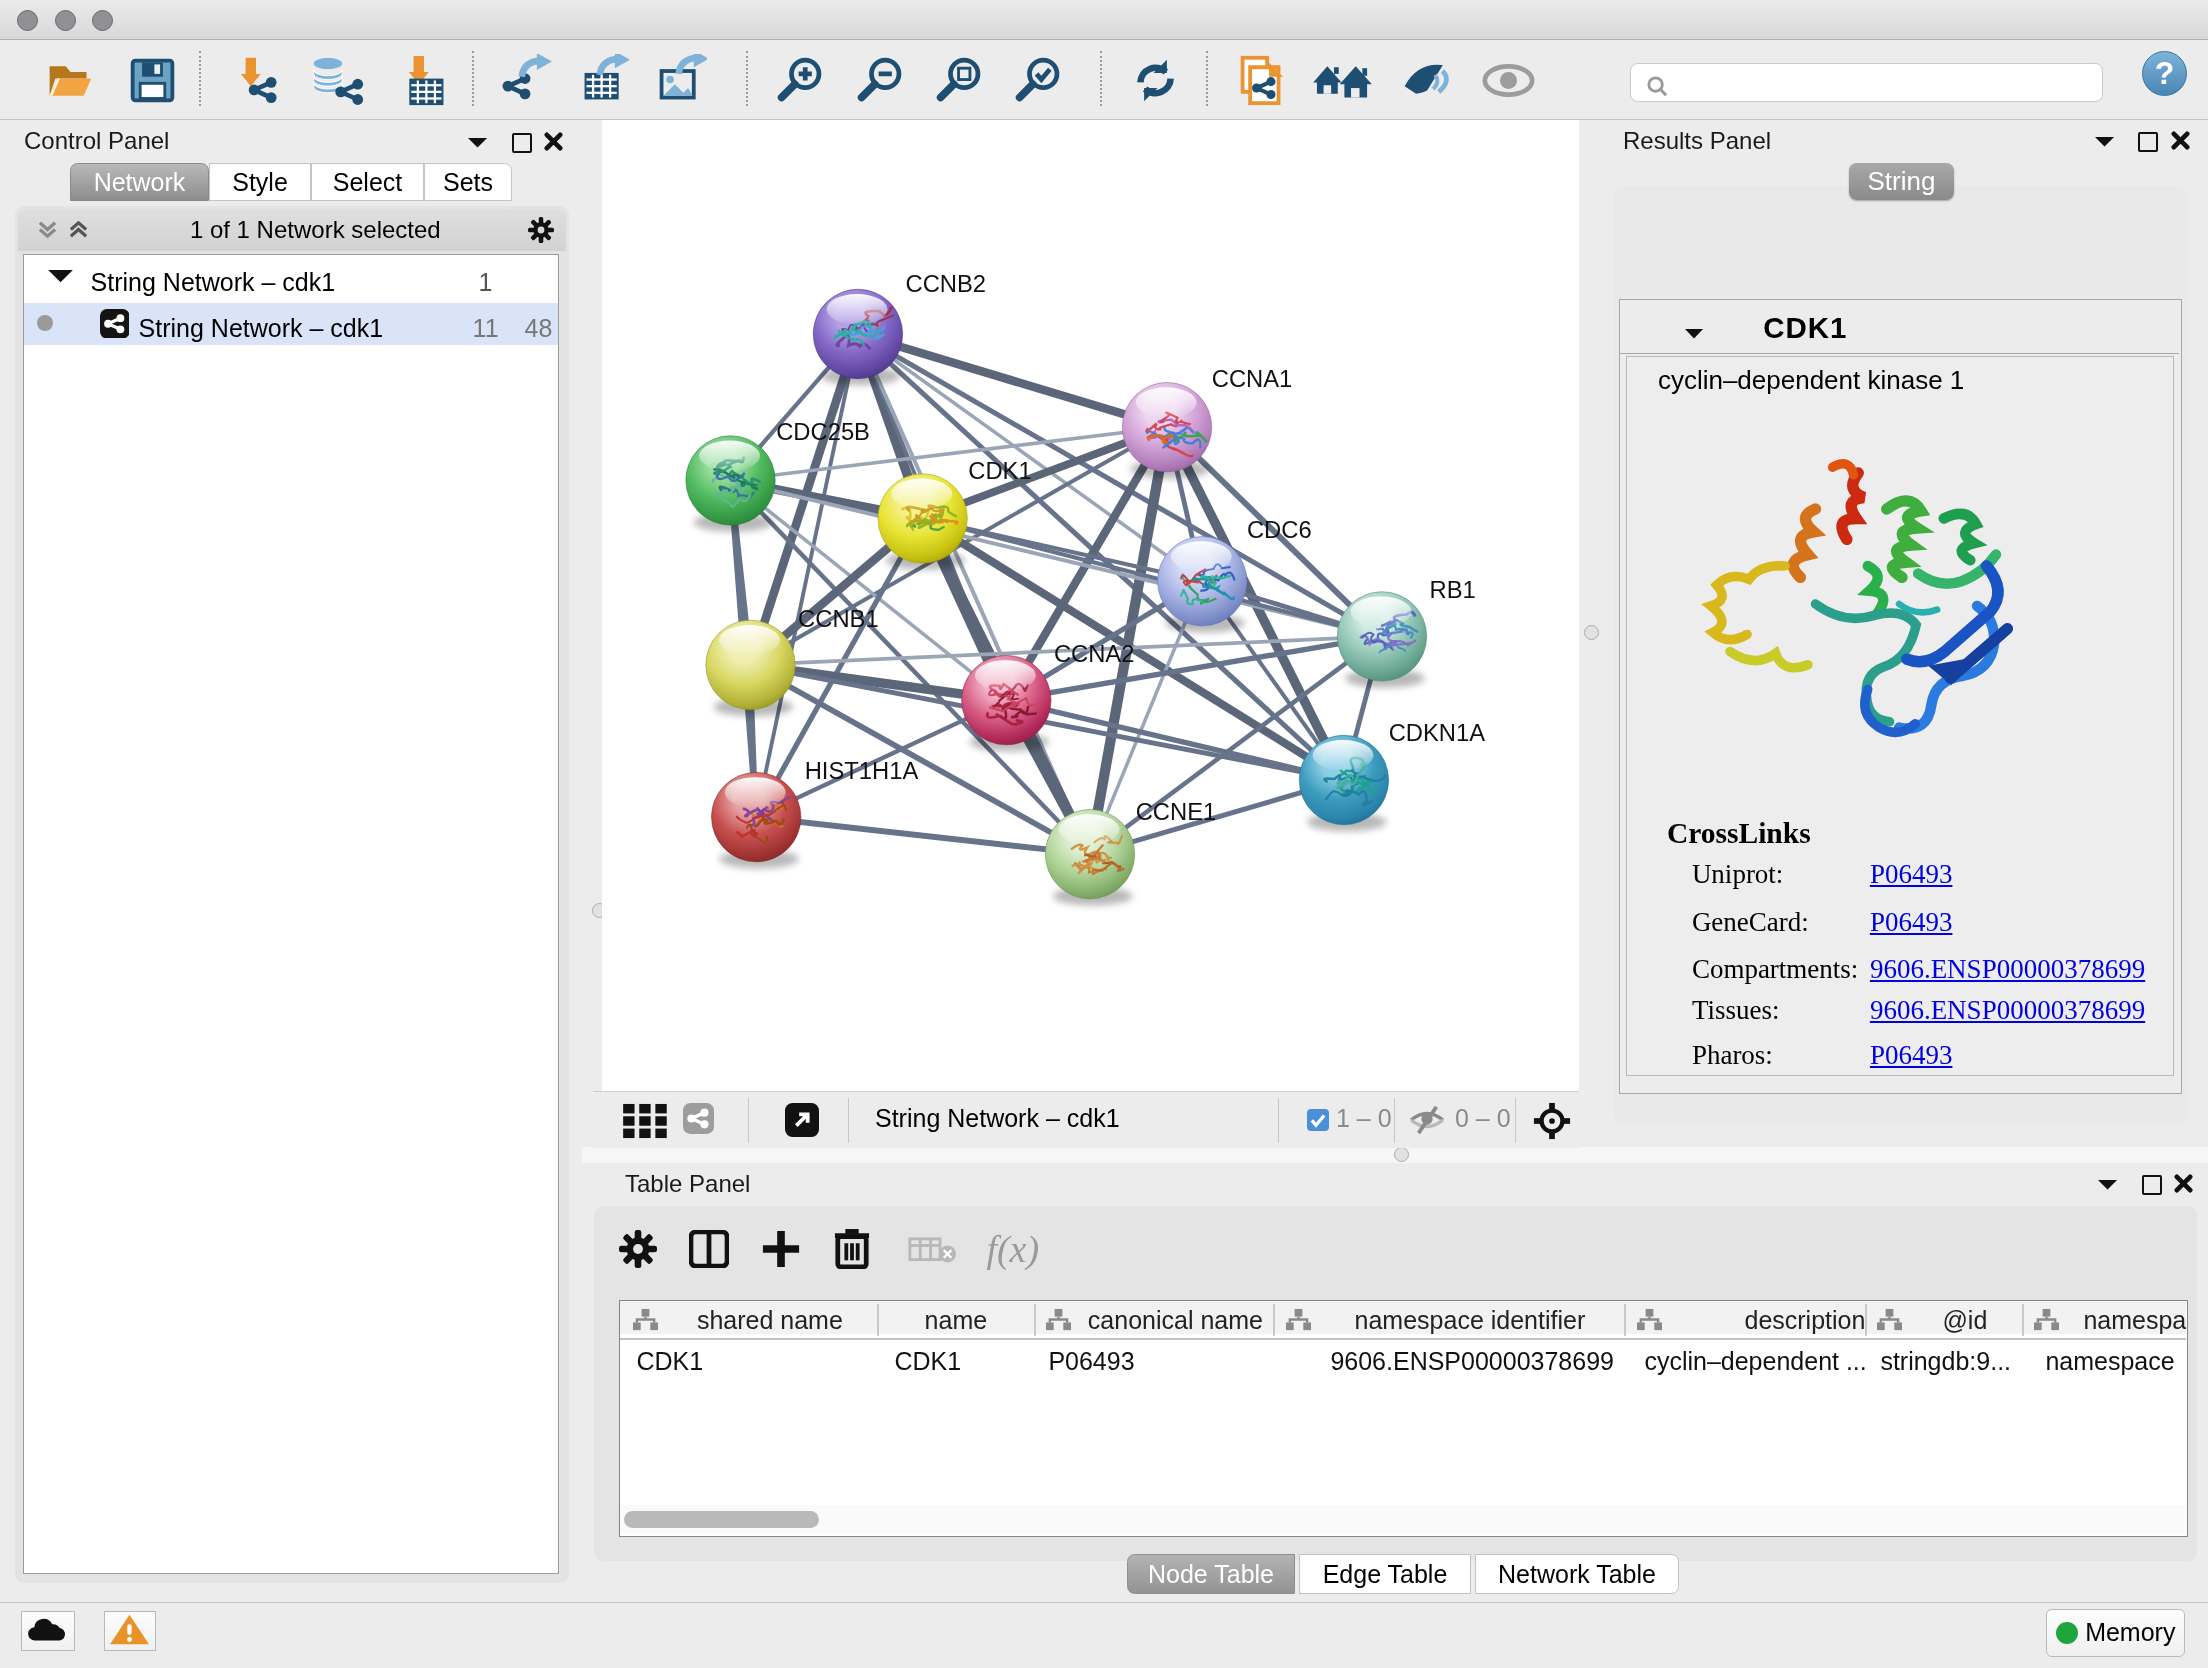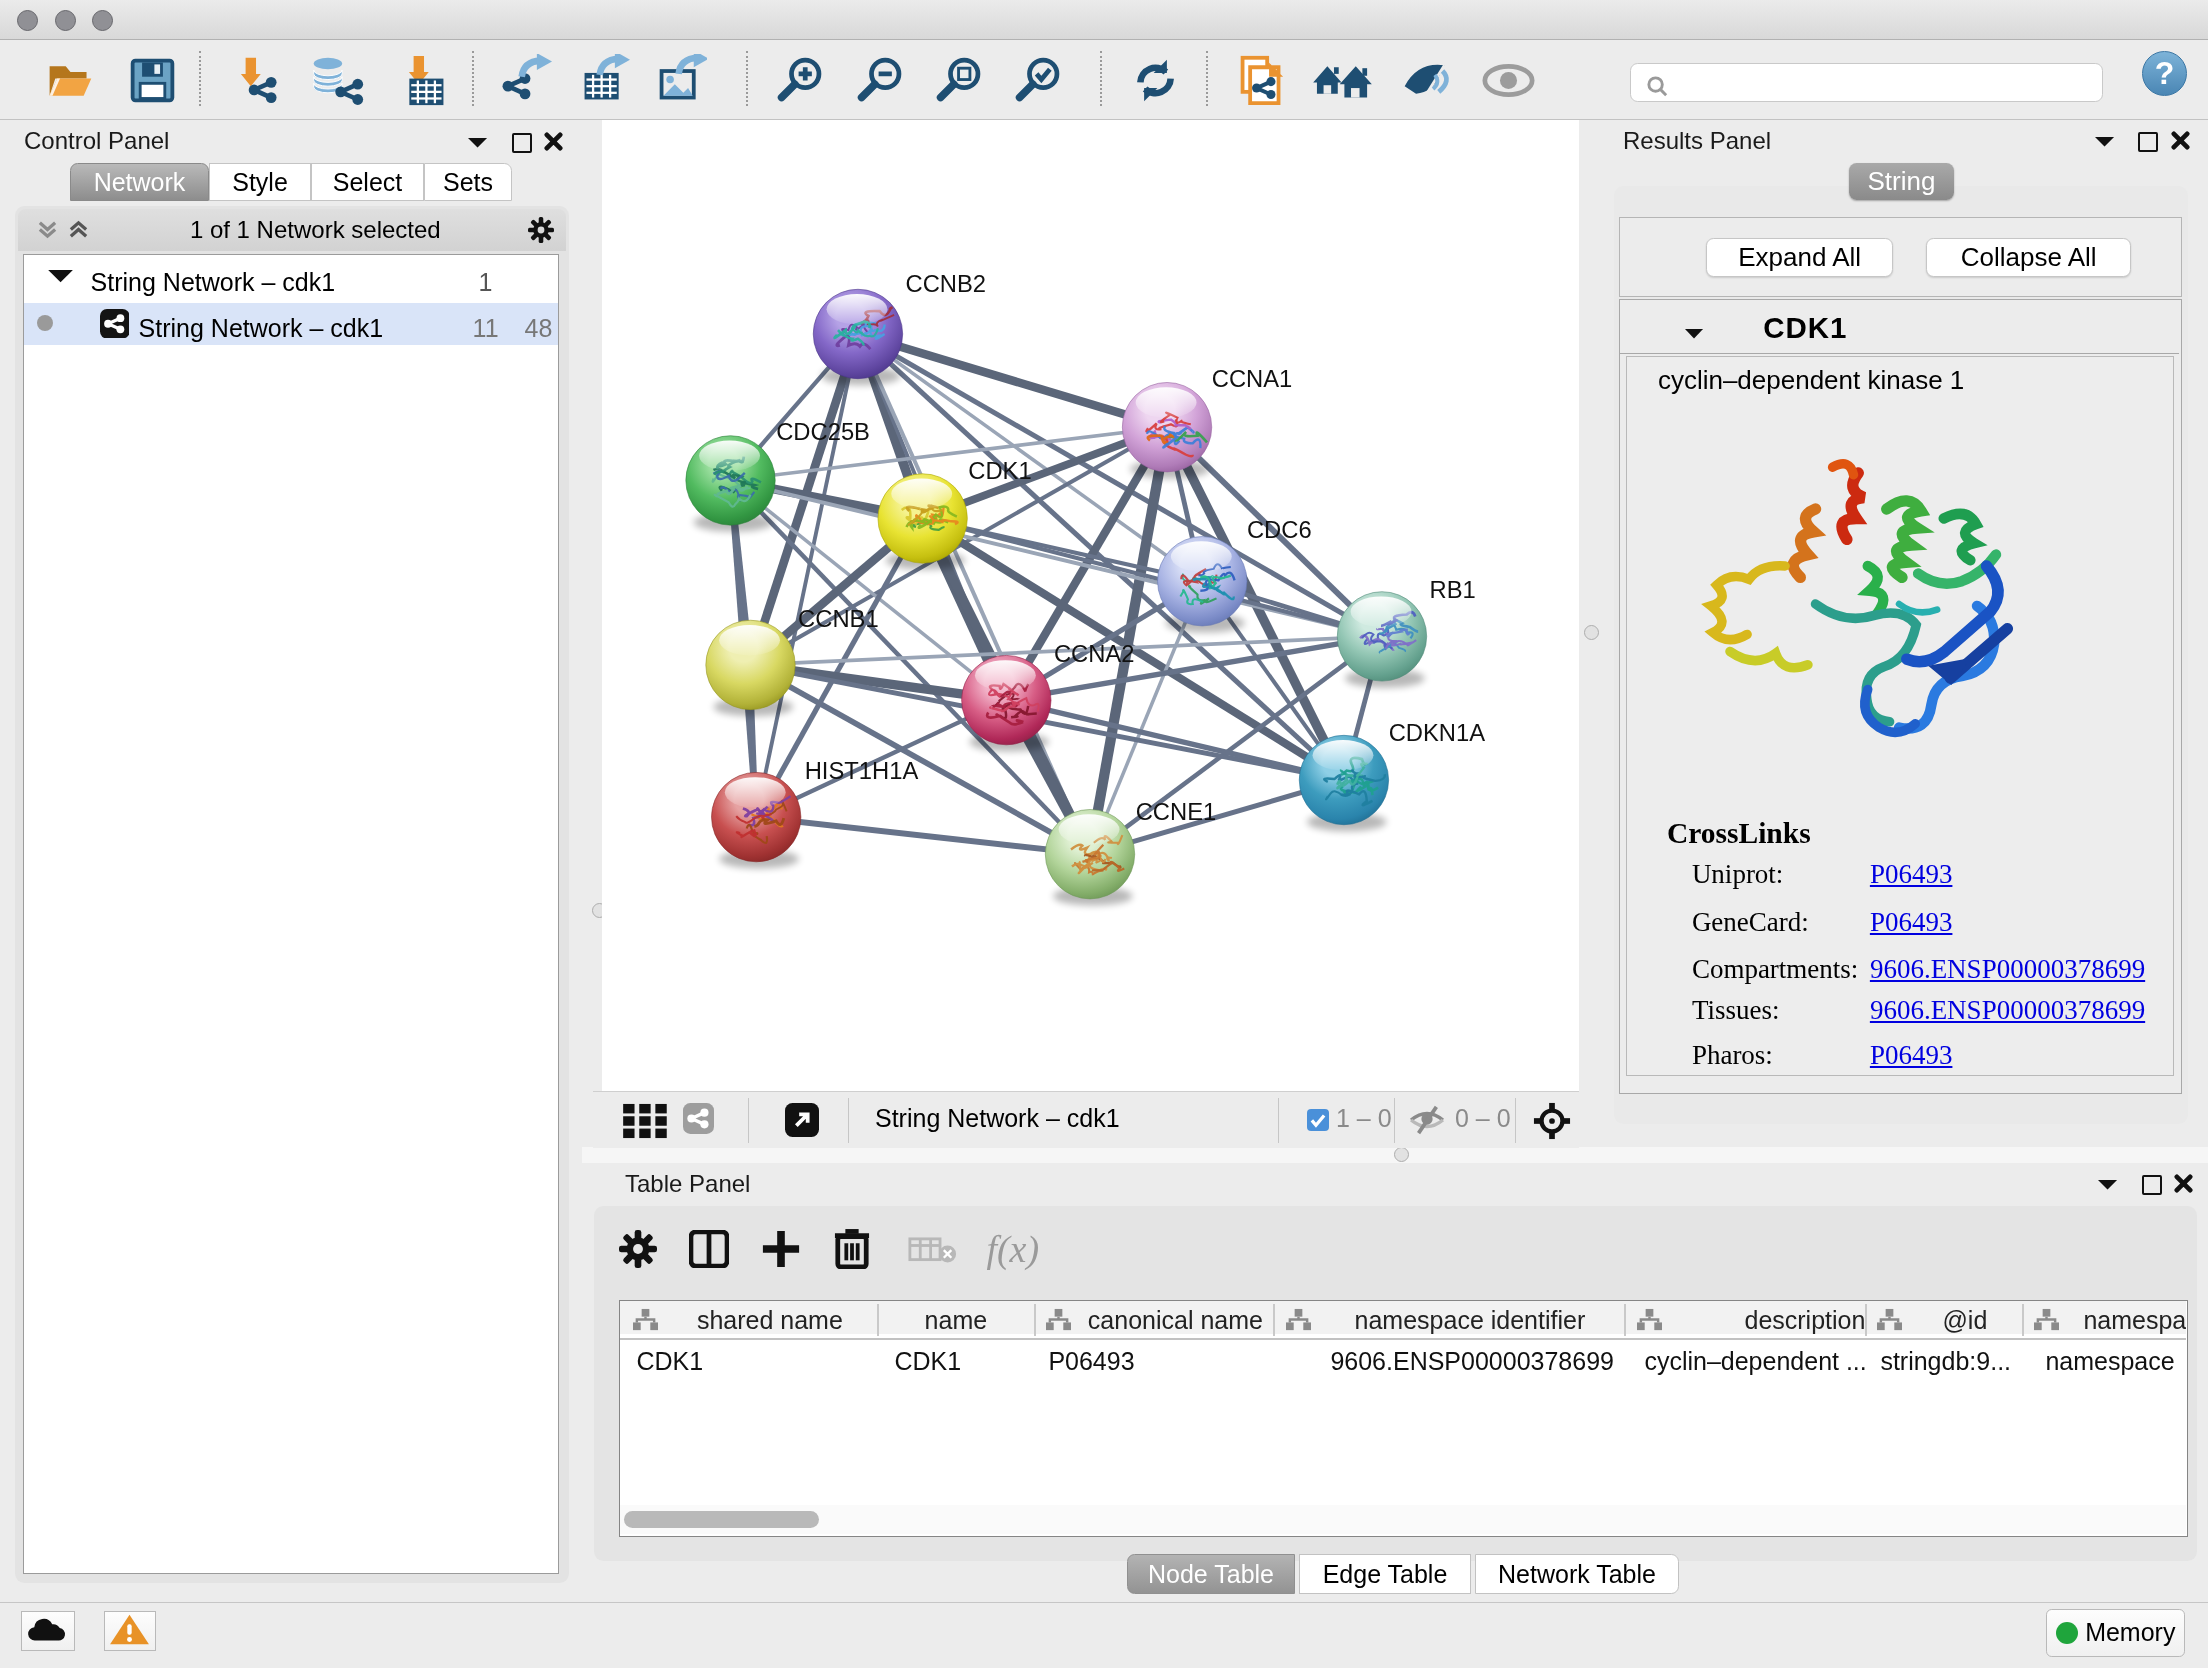--- a/index.html
+++ b/index.html
@@ -719,24 +719,20 @@
 <div id="rpanel" class="abs">
   <div class="ptitle" style="position:absolute;left:20px;top:6.7px">Results Panel</div>
   <svg style="position:absolute;left:492px;top:17px" width="21" height="10.5" viewBox="0 0 22 11">
       <polygon points="0,0 20,0 10.0,10" fill="#111"></polygon>
     </svg>
     <div style="position:absolute;left:535px;top:12.4px;width:16px;height:16px;border:2.9px solid #111;border-radius:1.9px"></div>
     <svg style="position:absolute;left:568px;top:11.4px" width="19" height="19" viewBox="0 0 20 20">
       <path d="M3 3 L17 17 M17 3 L3 17" stroke="#111" stroke-width="5" stroke-linecap="round"></path>
     </svg>
   <div id="rp-container">
-    <div id="rp-btnbox">
-      <div class="rbtn" style="left:86px;width:187px">Expand All</div>
-      <div class="rbtn" style="left:306px;width:205px">Collapse All</div>
-    </div>
     <div id="rp-content">
       <svg style="position:absolute;left:65px;top:28.5px" width="19" height="10.5" viewBox="0 0 20 11">
           <polygon points="0,0 19,0 9.5,10" fill="#111"></polygon>
         </svg>
       <div style="position:absolute;left:143px;top:11.4px;font-size:29.5px;font-weight:bold;letter-spacing:1px">CDK1</div>
       <div style="position:absolute;left:0;top:53px;width:559px;border-top:1.9px solid #a8a8a8"></div>
       <div id="rp-inner">
         <div style="position:absolute;left:31px;top:7.6px;font-size:26px">cyclin–dependent kinase 1</div>
         <div style="position:absolute;left:46px;top:95px"><svg width="380" height="323" viewBox="0 0 400 340">
 <g fill="none" stroke-linecap="round">

